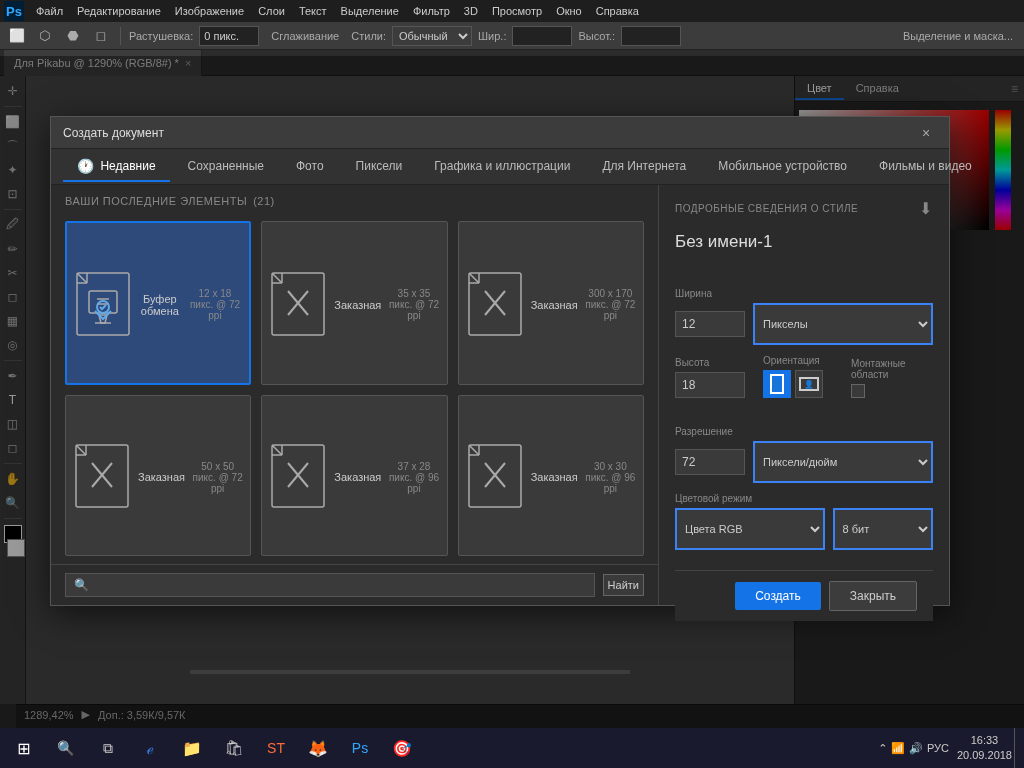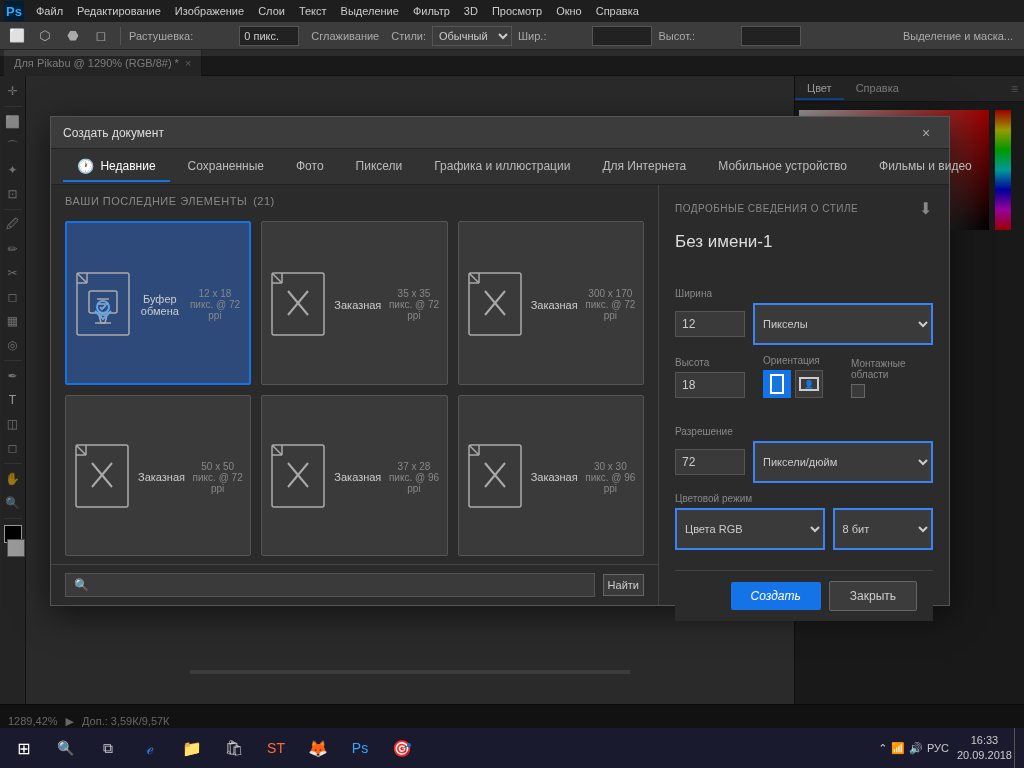--- a/index.html
+++ b/index.html
@@ -52,21 +52,21 @@
       color: #aaa;
       cursor: pointer;
       display: flex; align-items: center; justify-content: center;
       font-size: 13px;
     }
     .toolbar-sep { width: 1px; height: 18px; background: #555; margin: 0 2px; }
     .toolbar-label { font-size: 11px; color: #aaa; }
     .toolbar-input {
       height: 20px; width: 60px;
       background: #222; border: 1px solid #555;
-      color: #ccc; padding: 0 4px; font-size: 11px; margin-left: 40px;
+      color: #ccc; padding: 0 4px; font-size: 11px;
     }
     .toolbar-select {
       height: 20px; min-width: 80px;
       background: #3c3c3c; border: 1px solid #555;
       color: #ccc; font-size: 11px; padding: 0 2px;
     }
 
     
     .tab-bar {
       display: flex;
@@ -159,28 +159,29 @@
     .panel-menu-icon {
       margin-left: auto;
       padding: 0 6px;
       color: #888;
       cursor: pointer;
     }
 
     
     .status-bar {
       display: flex;
-      align-items: center;
+      align-items: flex-end;
       height: 22px;
       background: #1e1e1e;
       padding: 16px 8px;
       font-size: 11px;
       color: #aaa;
       gap: 8px;
       border-top: 1px solid #111;
+      margin-left: 16px;
     }
 
     
     .taskbar {
       display: flex;
       align-items: center;
       height: 40px;
       background: #1a1a2e;
       position: absolute;
       bottom: 0;
@@ -499,21 +500,20 @@
       gap: 8px;
     }
     .btn-primary {
       padding: 7px 20px;
       background: #1473e6;
       border: none;
       color: #fff;
       font-size: 12px;
       cursor: pointer;
       border-radius: 2px;
-      font-style: italic;
     }
     .btn-secondary {
       padding: 7px 20px;
       background: #3c3c3c;
       border: 1px solid #666;
       color: #ccc;
       font-size: 12px;
       cursor: pointer;
       border-radius: 2px;
     }

